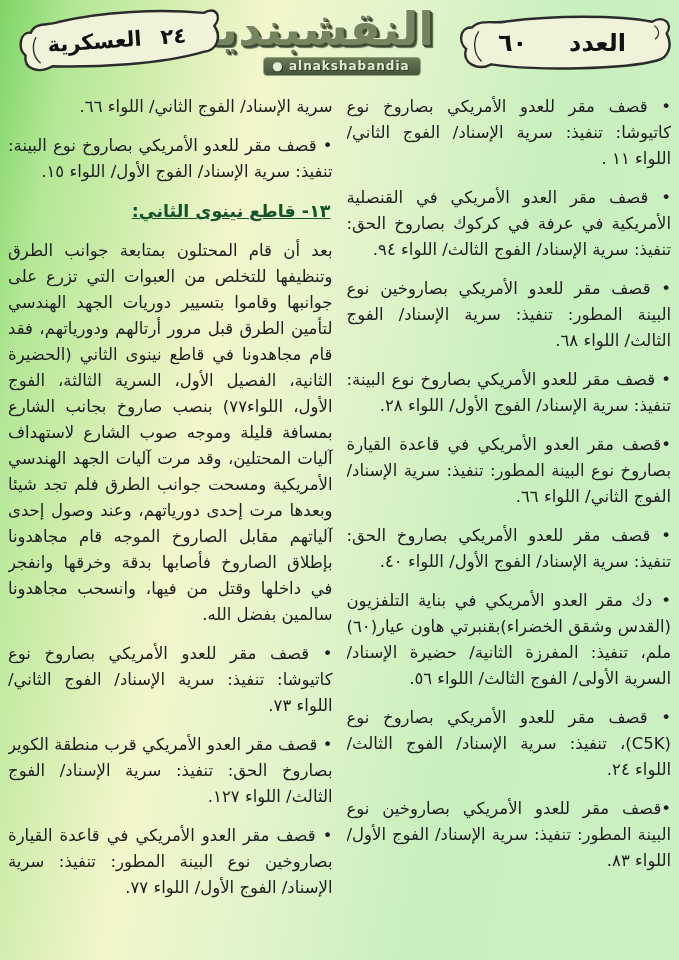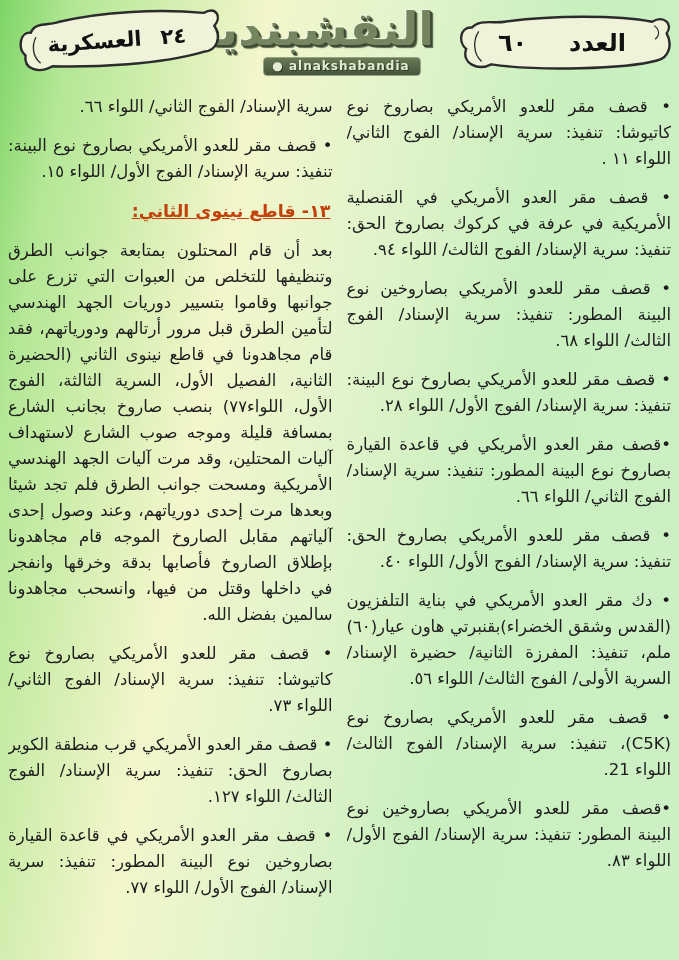--- a/index.html
+++ b/index.html
@@ -44,21 +44,21 @@
     position:absolute;top:86px;right:0;left:0;bottom:0;
     display:flex;gap:14px;padding:0 8px;box-sizing:border-box;
   }
   .col{flex:1 1 50%;overflow:hidden;}
   .item{
     margin:8px 0 13px 0;
     font-size:16.5px;line-height:26px;
     text-align:justify;text-justify:inter-word;
   }
   .section-heading{
-    color:#c2410c;font-weight:bold;font-size:17.5px;line-height:26px;
+    color:#14532d;font-weight:bold;font-size:17.5px;line-height:26px;
     text-decoration:underline;
     margin:4px 2px 14px 0;
   }
 </style>
 </head>
 <body>
 
 <div class="header">
 
   <div class="banner issue-banner">
@@ -94,21 +94,21 @@
 <div class="columns">
 
   <div class="col">
     <p class="item">• قصف مقر للعدو الأمريكي بصاروخ نوع كاتيوشا: تنفيذ: سرية الإسناد/ الفوج الثاني/ اللواء ١١ .</p>
     <p class="item">• قصف مقر العدو الأمريكي في القنصلية الأمريكية في عرفة في كركوك بصاروخ الحق: تنفيذ: سرية الإسناد/ الفوج الثالث/ اللواء ٩٤.</p>
     <p class="item">• قصف مقر للعدو الأمريكي بصاروخين نوع البينة المطور: تنفيذ: سرية الإسناد/ الفوج الثالث/ اللواء ٦٨.</p>
     <p class="item">• قصف مقر للعدو الأمريكي بصاروخ نوع البينة: تنفيذ: سرية الإسناد/ الفوج الأول/ اللواء ٢٨.</p>
     <p class="item">•قصف مقر العدو الأمريكي في قاعدة القيارة بصاروخ نوع البينة المطور: تنفيذ: سرية الإسناد/ الفوج الثاني/ اللواء ٦٦.</p>
     <p class="item">• قصف مقر للعدو الأمريكي بصاروخ الحق: تنفيذ: سرية الإسناد/ الفوج الأول/ اللواء ٤٠.</p>
     <p class="item">• دك مقر العدو الأمريكي في بناية التلفزيون (القدس وشقق الخضراء)بقنبرتي هاون عيار(٦٠) ملم، تنفيذ: المفرزة الثانية/ حضيرة الإسناد/ السرية الأولى/ الفوج الثالث/ اللواء ٥٦.</p>
-    <p class="item">• قصف مقر للعدو الأمريكي بصاروخ نوع (C5K)، تنفيذ: سرية الإسناد/ الفوج الثالث/ اللواء 21.</p>
+    <p class="item">• قصف مقر للعدو الأمريكي بصاروخ نوع (C5K)، تنفيذ: سرية الإسناد/ الفوج الثالث/ اللواء ٢٤.</p>
     <p class="item">•قصف مقر للعدو الأمريكي بصاروخين نوع البينة المطور: تنفيذ: سرية الإسناد/ الفوج الأول/ اللواء ٨٣.</p>
 
   </div>
 
   <div class="col">
     <p class="item">سرية الإسناد/ الفوج الثاني/ اللواء ٦٦.</p>
     <p class="item">• قصف مقر للعدو الأمريكي بصاروخ نوع البينة: تنفيذ: سرية الإسناد/ الفوج الأول/ اللواء ١٥.</p>
     <h2 class="section-heading">١٣- قاطع نينوى الثاني:</h2>
     <p class="item">بعد أن قام المحتلون بمتابعة جوانب الطرق وتنظيفها للتخلص من العبوات التي تزرع على جوانبها وقاموا بتسيير دوريات الجهد الهندسي لتأمين الطرق قبل مرور أرتالهم ودورياتهم، فقد قام مجاهدونا في قاطع نينوى الثاني (الحضيرة الثانية، الفصيل الأول، السرية الثالثة، الفوج الأول، اللواء٧٧) بنصب صاروخ بجانب الشارع بمسافة قليلة وموجه صوب الشارع لاستهداف آليات المحتلين، وقد مرت آليات الجهد الهندسي الأمريكية ومسحت جوانب الطرق فلم تجد شيئا وبعدها مرت إحدى دورياتهم، وعند وصول إحدى آلياتهم مقابل الصاروخ الموجه قام مجاهدونا بإطلاق الصاروخ فأصابها بدقة وخرقها وانفجر في داخلها وقتل من فيها، وانسحب مجاهدونا سالمين بفضل الله.</p>
     <p class="item">• قصف مقر للعدو الأمريكي بصاروخ نوع كاتيوشا: تنفيذ: سرية الإسناد/ الفوج الثاني/ اللواء ٧٣.</p>

